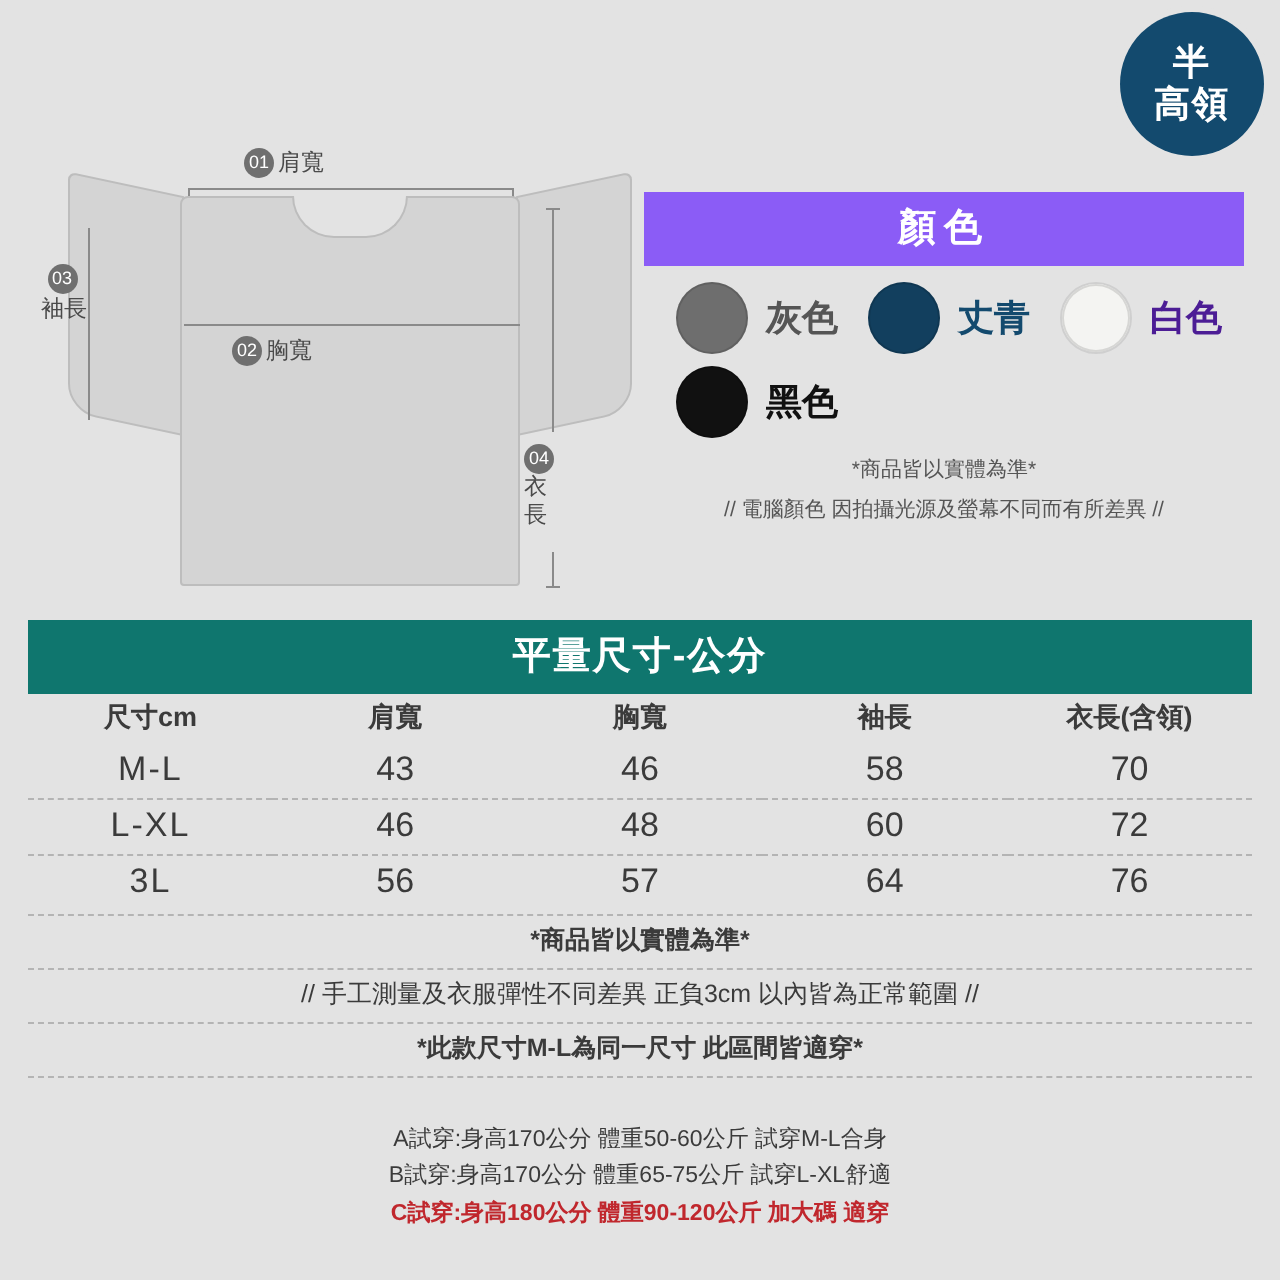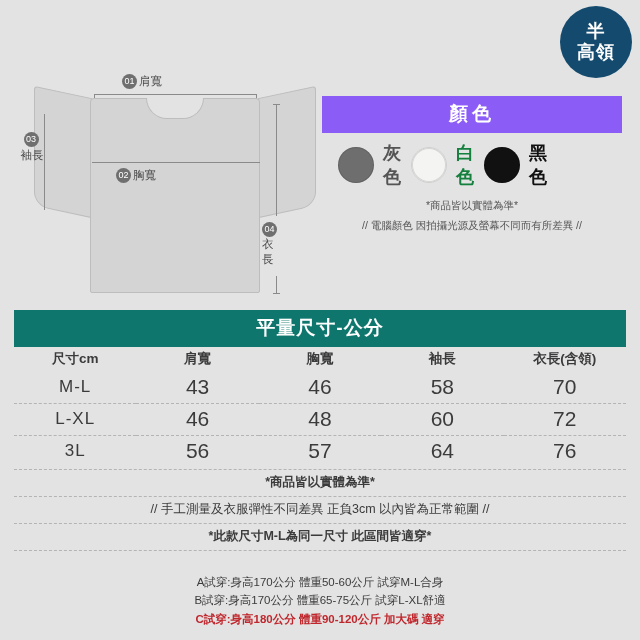--- a/index.html
+++ b/index.html
@@ -111,42 +111,42 @@
     background: #8b5cf6;
     color: #fff;
     text-align: center;
     font-size: 19px;
     padding: 5px 0 6px;
     letter-spacing: 4px;
     font-weight: bold;
   }
   .swatch-grid {
     display: grid;
-    grid-template-columns: 1fr 1fr 1fr 1fr;
+    grid-template-columns: 1fr 1fr 1fr;
     padding: 8px 6px 4px;
     row-gap: 6px;
   }
   .swatch-cell {
     display: flex;
     align-items: center;
     gap: 9px;
     padding-left: 10px;
   }
   .dot {
     width: 36px; height: 36px;
     border-radius: 50%;
     flex: 0 0 auto;
     box-shadow: inset 0 0 0 1px rgba(0,0,0,.12);
   }
   .dot.light { border: 1px solid #cfcfcf; }
   .sw-label { font-size: 18px; font-weight: bold; }
   .sw-label.dark { color: #111; }
   .sw-label.navy { color: #134a6e; }
   .sw-label.gray { color: #555; }
-  .sw-label.white { color: #15803d; font-family: Liberation Serif, serif; }
+  .sw-label.white { color: #4c1d95; font-family: Liberation Serif, serif; }
 
   .note-small {
     text-align: center;
     font-size: 10.5px;
     color: #555;
     line-height: 1.55;
     margin-top: 4px;
   }
 
   
@@ -164,21 +164,21 @@
     border-collapse: collapse;
     table-layout: fixed;
   }
   table.size th, table.size td {
     text-align: center;
     font-size: 15px;
     color: #3b3b3b;
     padding: 3px 0 4px;
   }
   table.size th { font-size: 13.5px; font-weight: bold; }
-  table.size tr.data td { font-size: 21px; }
+  table.size tr.data td { font-size: 17px; }
   table.size tr.data td:first-child { font-size: 17px; letter-spacing: 1px; }
   table.size tr + tr { border-top: 1px dashed #b4b4b4; }
 
   .notes {
     margin-top: 2px;
   }
   .note-row {
     text-align: center;
     font-size: 12.5px;
     padding: 4px 0 5px;
@@ -243,20 +243,24 @@
 
   <div class="color-panel">
     <div class="panel-head">顏色</div>
     <div class="swatch-grid">
 
       <div class="swatch-cell">
         <span class="dot" style="background:#6e6e6e"></span>
         <span class="sw-label gray">灰色</span>
       </div>
 
+      <div class="swatch-cell">
+        <span class="dot" style="background:#123f5e"></span>
+        <span class="sw-label navy">丈青</span>
+      </div>
 
       <div class="swatch-cell">
         <span class="dot light" style="background:#f4f4f2"></span>
         <span class="sw-label white">白色</span>
       </div>
 
       <div class="swatch-cell">
         <span class="dot" style="background:#111111"></span>
         <span class="sw-label dark">黑色</span>
       </div>

